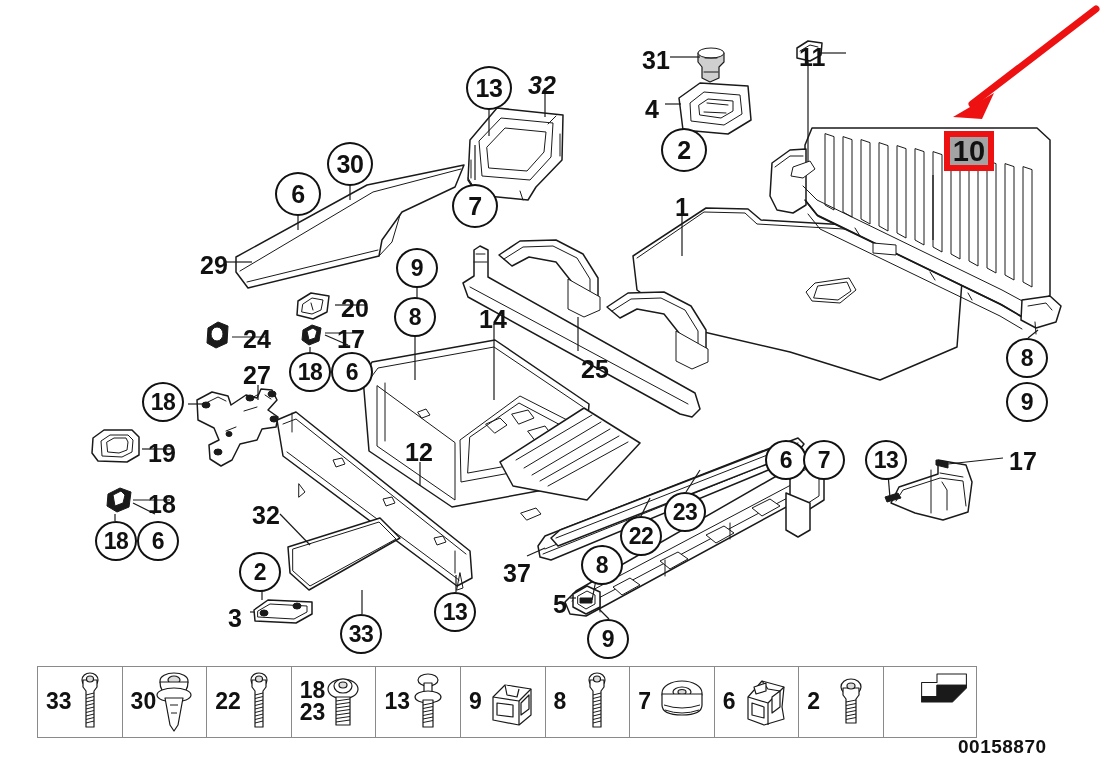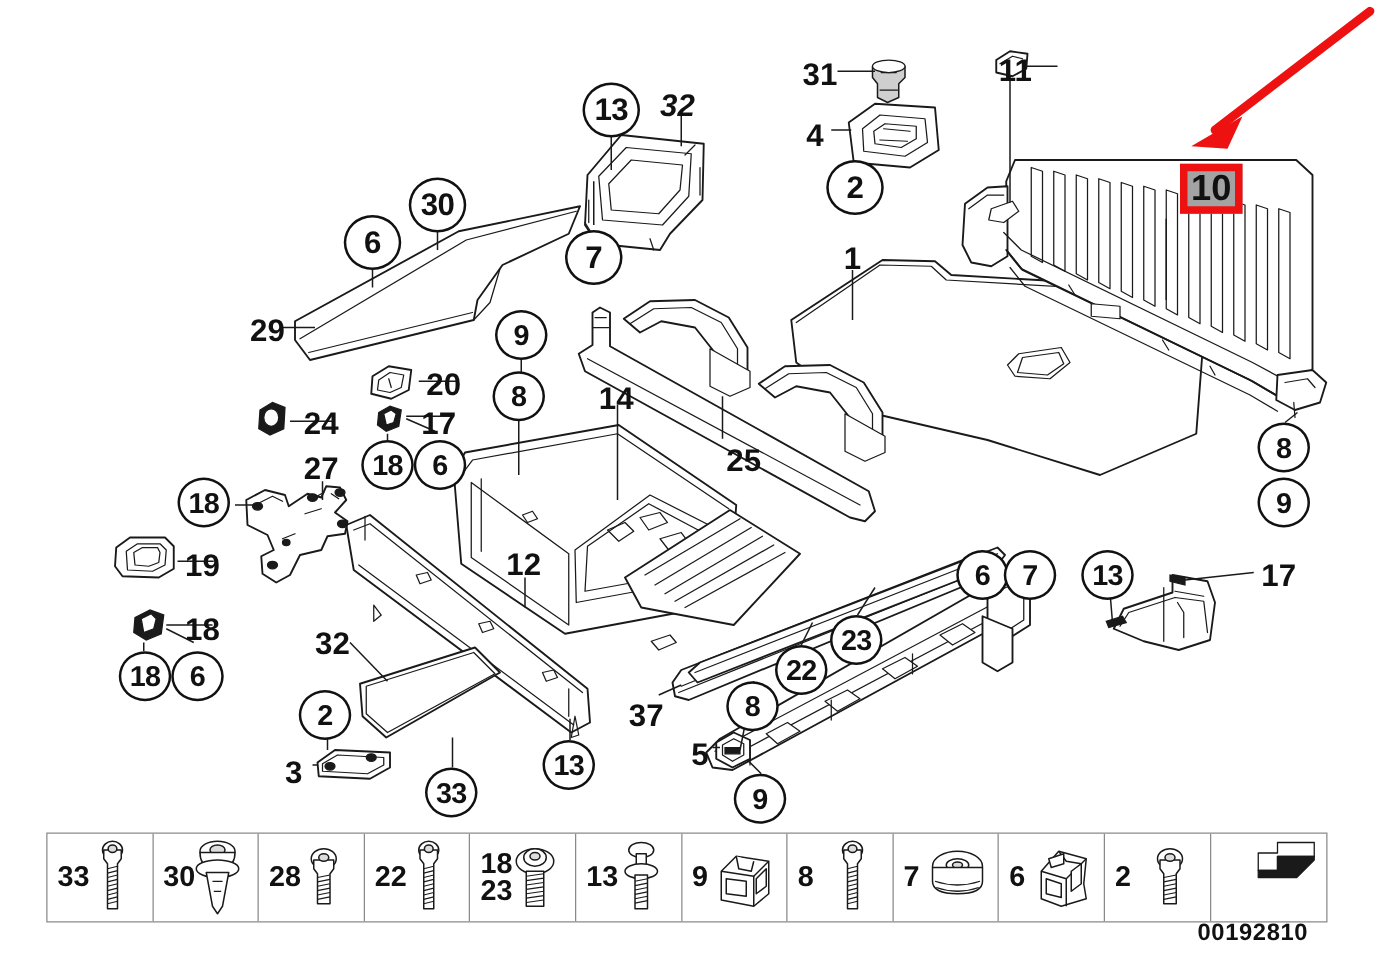--- a/index.html
+++ b/index.html
@@ -402,36 +402,20 @@
         <div class="lart"><svg viewBox="0 0 56 72">
       <ellipse cx="28" cy="14" rx="14" ry="8" fill="#ffffff" stroke="#1a1a1a" stroke-width="1.2" stroke-linejoin="round"></ellipse>
       <ellipse cx="28" cy="13" rx="6" ry="4" fill="#dcdcdc" stroke="#1a1a1a" stroke-width="1.2" stroke-linejoin="round"></ellipse>
       <path d="M14,15 Q14,25 22,27 L34,27 Q42,25 42,15 Z" fill="#ffffff" stroke="#1a1a1a" stroke-width="1.2" stroke-linejoin="round"></path>
       <ellipse cx="28" cy="28" rx="17" ry="7" fill="#ffffff" stroke="#1a1a1a" stroke-width="1.2" stroke-linejoin="round"></ellipse>
       <path d="M19,31 L24,58 L28,64 L32,58 L37,31 Z" fill="#ffffff" stroke="#1a1a1a" stroke-width="1.2" stroke-linejoin="round"></path>
       <path d="M24,38 L32,38 M25,46 L31,46" stroke="#1a1a1a" stroke-width="1"></path>
           </svg></div>
       </div>
       <div class="lcell">
-        <div class="lnum">28</div>
-        <div class="lart"><svg viewBox="0 0 56 72">
-      <ellipse cx="28" cy="20" rx="10" ry="8" fill="#ffffff" stroke="#1a1a1a" stroke-width="1.2" stroke-linejoin="round"></ellipse>
-      <path d="M20,21 L20,28 L23,32 L23,56 L33,56 L33,32 L36,28 L36,21 Z" fill="#ffffff" stroke="#1a1a1a" stroke-width="1.2" stroke-linejoin="round"></path>
-      <g stroke="#1a1a1a" stroke-width="1">
-              <path d="M23,35 L33,33"></path>
-              <path d="M23,38.5 L33,36.5"></path>
-              <path d="M23,42 L33,40"></path>
-              <path d="M23,45.5 L33,43.5"></path>
-              <path d="M23,49 L33,47"></path>
-              <path d="M23,52.5 L33,50.5"></path>
-            </g>
-      <ellipse cx="28" cy="19" rx="4" ry="3" fill="#dcdcdc" stroke="#1a1a1a" stroke-width="1.2" stroke-linejoin="round"></ellipse>
-          </svg></div>
-      </div>
-      <div class="lcell">
         <div class="lnum">22</div>
         <div class="lart"><svg viewBox="0 0 56 72">
       <ellipse cx="28" cy="13" rx="8" ry="7" fill="#ffffff" stroke="#1a1a1a" stroke-width="1.2" stroke-linejoin="round"></ellipse>
       <path d="M21,13 L21,20 L24,24 L24,60 L32,60 L32,24 L35,20 L35,13 Z" fill="#ffffff" stroke="#1a1a1a" stroke-width="1.2" stroke-linejoin="round"></path>
       <g stroke="#1a1a1a" stroke-width="1">
               <path d="M24,28 L32,26"></path>
               <path d="M24,31.5 L32,29.5"></path>
               <path d="M24,35 L32,33"></path>
               <path d="M24,38.5 L32,36.5"></path>
               <path d="M24,42 L32,40"></path>
@@ -548,15 +532,15 @@
           </svg></div>
       </div>
       <div class="lcell arrowcell">
         <div class="lnum"></div>
         <div class="lart"><svg viewBox="0 0 80 60">
       <path d="M8,42 L8,22 L30,22 L30,10 L72,10 L72,26 L30,26 L30,42 Z" fill="#ffffff" stroke="#1a1a1a" stroke-width="1.5" stroke-linejoin="round"></path>
       <path d="M8,42 L8,50 L52,50 L72,30 L72,26 L30,26 L30,42 Z" fill="#1a1a1a" stroke="#1a1a1a" stroke-width="1.5" stroke-linejoin="round"></path>
           </svg></div>
       </div>
     </div>
-  <div id="diagnum">00192810</div>
+  <div id="diagnum">00158870</div>
 
 </div>
 
 </body></html>

